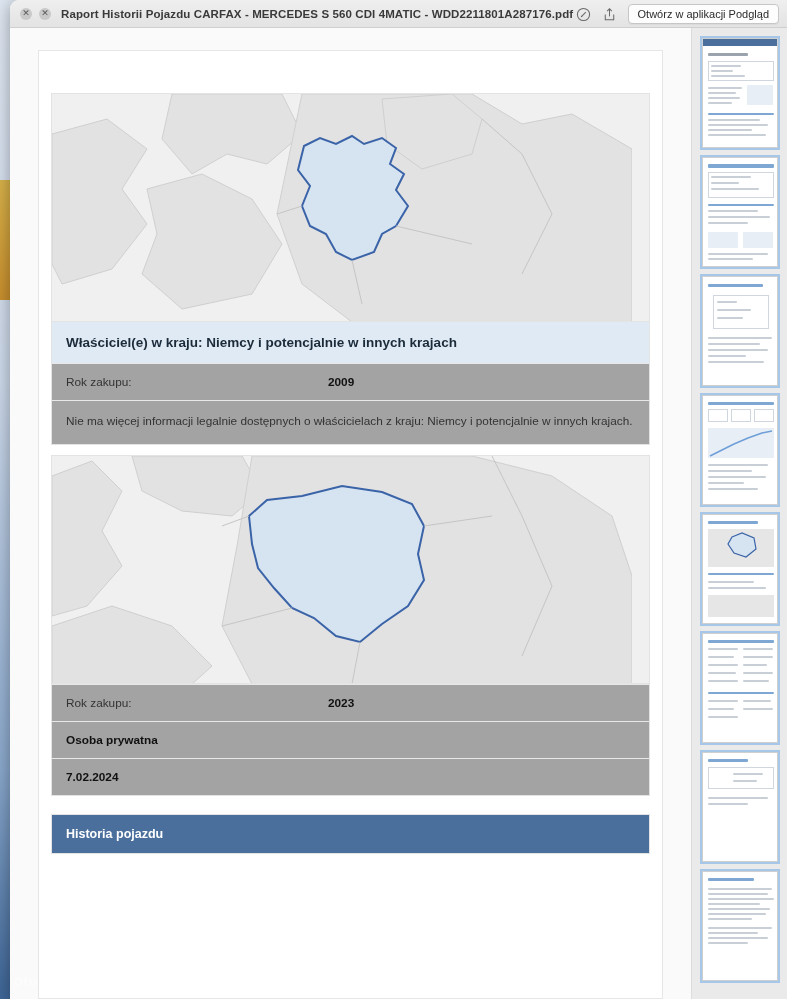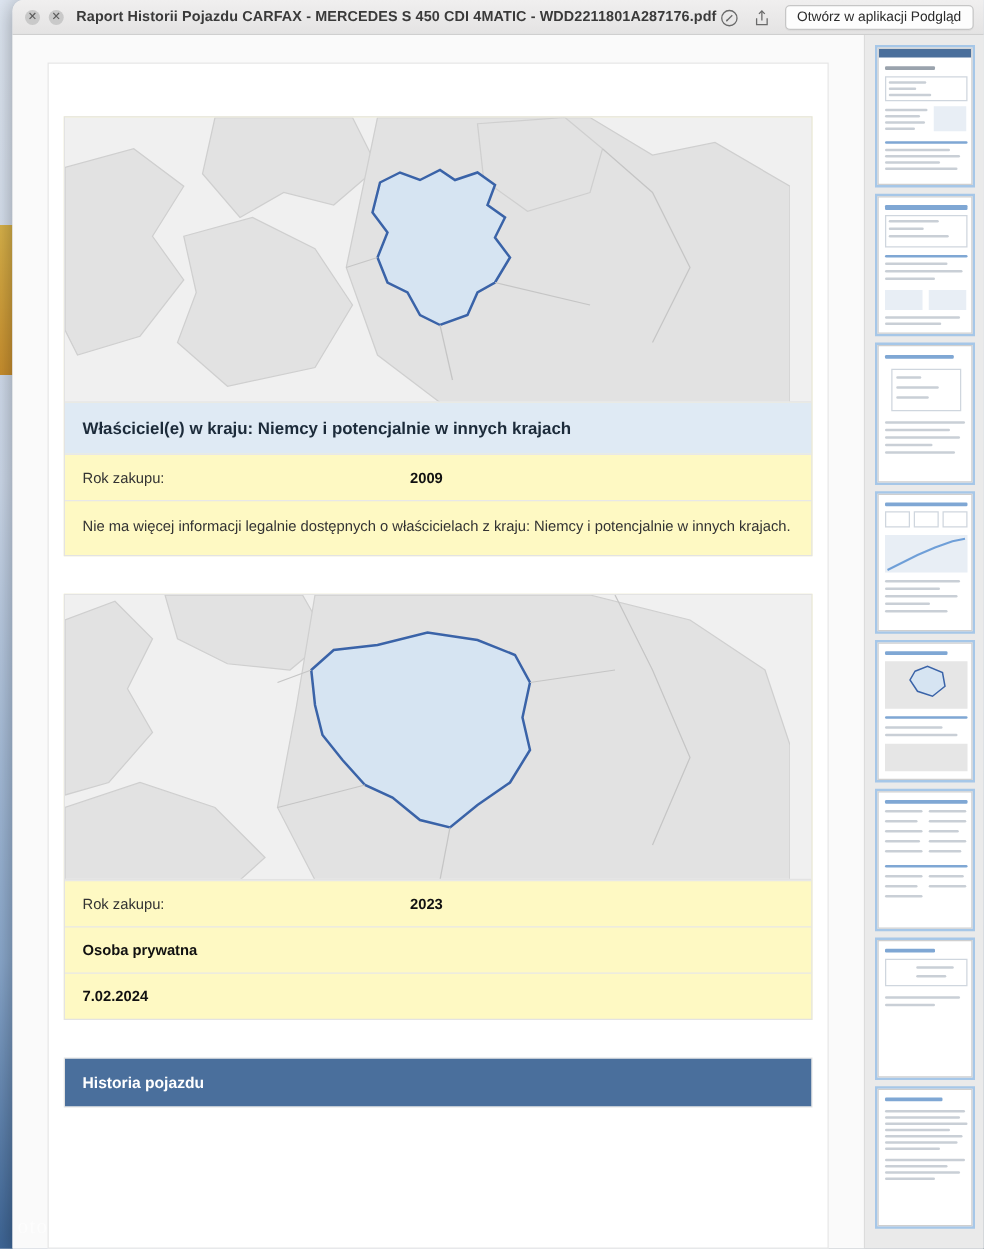--- a/index.html
+++ b/index.html
@@ -86,22 +86,22 @@
   }
   .page {
     background: #fff;
     border: 1px solid #e6e6e6;
     width: 100%;
     min-height: 100%;
     padding: 42px 12px 0 12px;
   }
   .card {
     border: 1px solid #e3e3e3;
-    margin-bottom: 30px;
-    background: #fef9c3;
+    margin-bottom: 10px;
+    background: #a3a3a3;
   }
 
   
   .map {
     height: 228px;
     background: #f0f0f0;
     position: relative;
     overflow: hidden;
     border-bottom: 1px solid #e3e3e3;
   }
@@ -204,21 +204,21 @@
 
   <div class="titlebar">
     <div class="tb-icons">
       <div class="tb-dot">
           <span>✕</span>
         </div>
       <div class="tb-dot">
           <span>✕</span>
         </div>
     </div>
-    <div class="tb-title">Raport Historii Pojazdu CARFAX - MERCEDES S 450 CDI 4MATIC - WDD2211801A287176.pdf</div>
+    <div class="tb-title">Raport Historii Pojazdu CARFAX - MERCEDES S 560 CDI 4MATIC - WDD2211801A287176.pdf</div>
     <div class="tb-right">
       <div class="tb-ico-btn">
         <svg width="15" height="15" viewBox="0 0 16 16">
             <circle cx="8" cy="8" r="6.5" fill="none" stroke="#6a6a6a" stroke-width="1.1"></circle>
             <path d="M5.5 10.5 L10.5 5.5" stroke="#6a6a6a" stroke-width="1.1"></path>
             <path d="M5.2 10.8 l0.6 -1.8 1.2 1.2 z" fill="#6a6a6a"></path>
           </svg>
       </div>
       <div class="tb-ico-btn">
         <svg width="15" height="15" viewBox="0 0 16 16">

